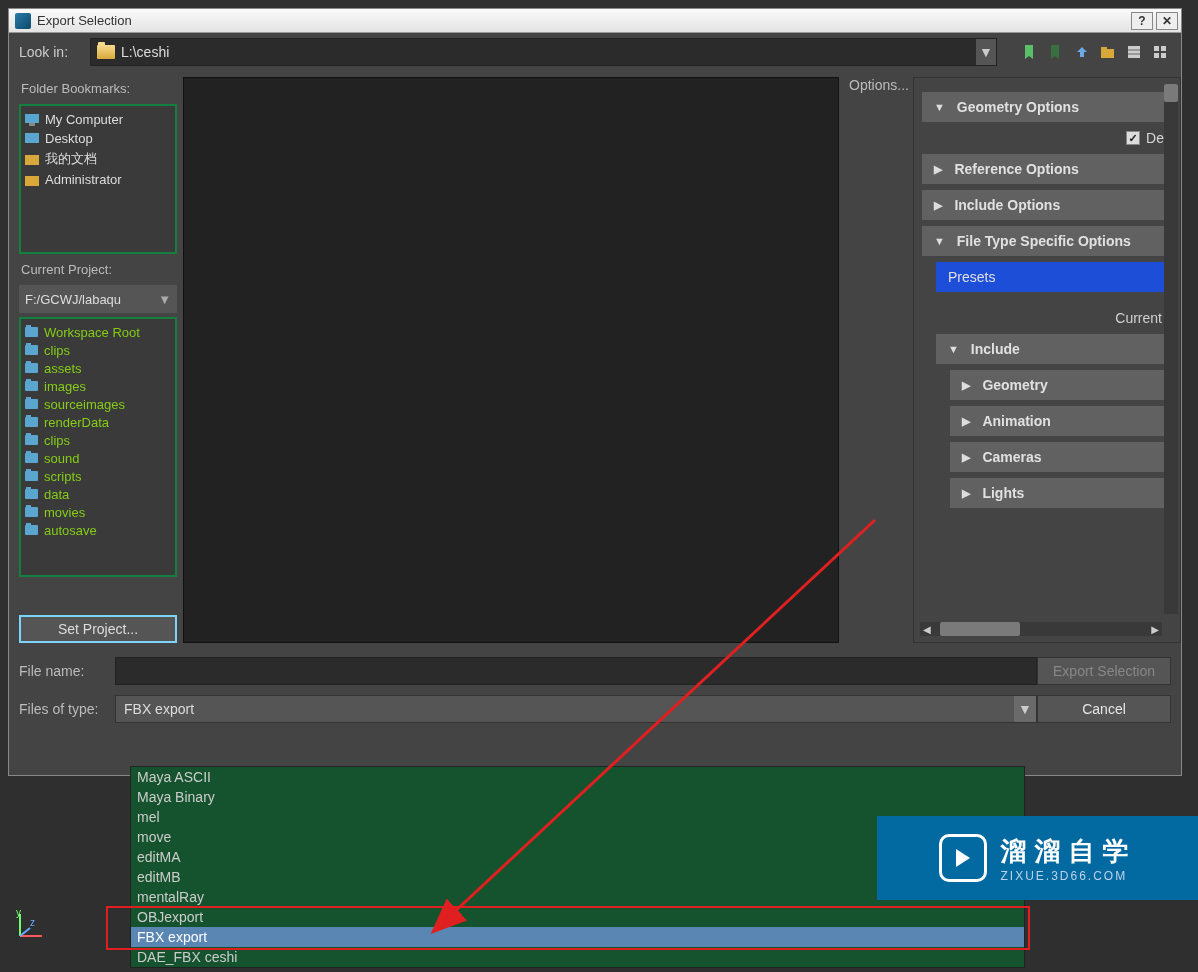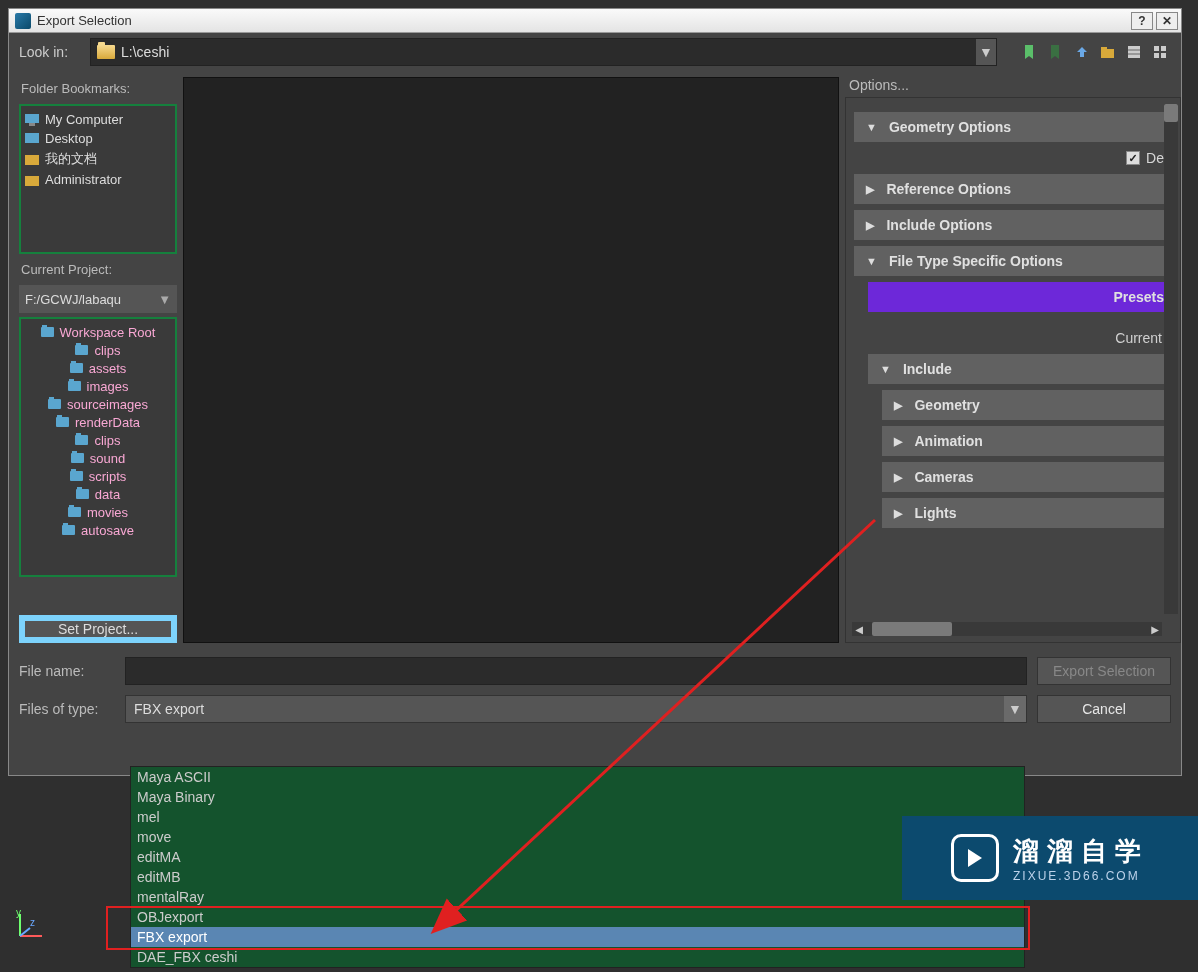--- a/index.html
+++ b/index.html
@@ -41,72 +41,72 @@
 
 .left-col { width: 158px; display:flex; flex-direction:column; gap:4px; }
 .section-label { color:#bbb; font-size:13px; padding: 4px 2px; }
 .panel { background:#3a3a3a; border:2px solid #15803d; flex-shrink:0; }
 .bookmarks { height:150px; padding:4px; }
 .bm-item { display:flex; align-items:center; gap:6px; color:#ddd; font-size:13px; padding:2px 0; }
 .bm-icon { width:14px; height:12px; }
 .proj-dd { height:28px; background:#555; display:flex; align-items:center; padding:0 6px; color:#ddd; font-size:13px; }
 .proj-dd .dd-caret { margin-left:auto; color:#aaa; }
 .workspace { height:260px; padding:4px; overflow:hidden; }
-.ws-item { display:flex; align-items:center; gap:6px; color:#f9a8d4; font-size:13px; padding:1.5px 0;justify-content:center; }
+.ws-item { display:flex; align-items:center; gap:6px; color:#84cc16; font-size:13px; padding:1.5px 0; }
 .folder-mini { width:13px; height:10px; background:#5aa6cf; border-radius:1px; position:relative; }
 .folder-mini::before { content:""; position:absolute; top:-2px; left:1px; width:5px; height:2px; background:#5aa6cf; }
-.set-proj-btn { height:28px; background:#555; border:6px solid #7dd3fc; color:#ddd; font-size:14px; display:flex; align-items:center; justify-content:center; margin-top:auto; }
+.set-proj-btn { height:28px; background:#555; border:2px solid #7dd3fc; color:#ddd; font-size:14px; display:flex; align-items:center; justify-content:center; margin-top:auto; }
 
 .center-col { flex:1; background:#222; border:1px solid #111; }
 
-.right-col { width:336px; display:flex; flex-direction:column; }
+.right-col { width:336px; display:flex; flex-direction:row; }
 .options-label { color:#bbb; font-size:14px; padding:0 4px 4px; }
 .options-panel { flex:1; background:#444; border:1px solid #333; position:relative; overflow:hidden; padding:8px 16px 8px 8px; }
 .vsb { position:absolute; right:2px; top:6px; bottom:28px; width:14px; background:#393939; }
 .vsb-thumb { position:absolute; top:0; width:100%; height:18px; background:#7a7a7a; border-radius:2px;}
 .hsb { position:absolute; left:6px; right:18px; bottom:6px; height:14px; background:#393939; display:flex; align-items:center;}
 .hsb-btn { width:14px; height:14px; display:flex; align-items:center; justify-content:center; color:#ccc; font-size:10px;}
 .hsb-track { flex:1; height:100%; position:relative;}
 .hsb-thumb { position:absolute; left:6px; width:80px; height:100%; background:#7a7a7a; border-radius:2px;}
 
 .acc-header {
   height:30px; background:#616161; margin-top:6px; display:flex; align-items:center;
   padding-left:12px; gap:12px; color:#e0e0e0; font-size:14px; font-weight:600;
 }
 .acc-header.sub { margin-left:14px; }
 .acc-header.sub2 { margin-left:28px; }
-.acc-header.label-only { background:#6d28d9; font-weight:700;justify-content:flex-end;}
+.acc-header.label-only { background:#1d4ed8; font-weight:400;}
 .tri { font-size:11px; color:#ddd; }
 .check-row { display:flex; align-items:center; gap:6px; color:#d6d6d6; font-size:14px; padding:8px 0 2px 0; margin-left:30px; justify-content:flex-end; }
 .checkbox { width:14px; height:14px; background:#ddd; border:1px solid #888; display:flex; align-items:center; justify-content:center; color:#222; font-size:11px; font-weight:bold;}
 .rt-text { color:#d0d0d0; font-size:14px; text-align:right; padding:6px 2px 2px 0;margin-top:12px;}
 
 .bottom-rows { padding: 6px 10px 10px 10px; display:flex; flex-direction:column; gap:10px; }
-.brow { display:flex; align-items:center; gap:10px; }
+.brow { display:flex; align-items:center; }
 .brow-label { width:96px; color:#bbb; font-size:14px; }
 .text-field { flex:1; height:28px; background:#2b2b2b; border:1px solid #222; }
 .combo-field { flex:1; height:28px; background:#555; border:1px solid #333; display:flex; align-items:center; padding-left:8px; color:#ddd; font-size:14px; position:relative;}
 .combo-caret { width:22px; height:26px; background:#6a6a6a; margin-left:auto; display:flex; align-items:center; justify-content:center; color:#ccc;}
 .action-btn { width:134px; height:28px; background:#555; border:1px solid #333; color:#888; font-size:14px; display:flex; align-items:center; justify-content:center;}
 .action-btn.enabled { color:#e6e6e6; }
 
 .dropdown-list {
   position:absolute; left:130px; top:766px; width:895px; background:#14532d;
   border:1px solid #222; z-index:30;
 }
 .dl-item { color:#ccc; font-size:14px; padding:2px 6px; }
 .dl-item.selected { background:#5a86b3; color:#fff; }
 
 .red-box { position:absolute; left:106px; top:906px; width:924px; height:44px; border:2px solid #e02020; z-index:40; pointer-events:none; }
 
 .arrow-svg { position:absolute; left:0; top:0; width:1198px; height:972px; z-index:45; pointer-events:none; }
 
 .watermark {
-  position:absolute; right:0; bottom:72px; width:296px; height:84px;
-  background:#0c4a6e; display:flex; align-items:center; justify-content:center; gap:14px; z-index:50;
+  position:absolute; right:0; bottom:72px; width:321px; height:84px;
+  background:#0369a1; display:flex; align-items:center; justify-content:center; gap:14px; z-index:50;
   color:#fff;
 }
 .wm-play { width:48px; height:48px; border:3px solid #fff; border-radius:10px; display:flex; align-items:center; justify-content:center;}
 .wm-play .tri2 { width:0; height:0; border-left:14px solid #fff; border-top:9px solid transparent; border-bottom:9px solid transparent;}
 .wm-text { display:flex; flex-direction:column; }
 .wm-zh { font-size:26px; letter-spacing:8px; font-weight:600; }
 .wm-en { font-size:12px; letter-spacing:2px; color:#bcd2ea; }
 
 .axis { position:absolute; left:14px; bottom:30px; z-index:5;}
 </style>

